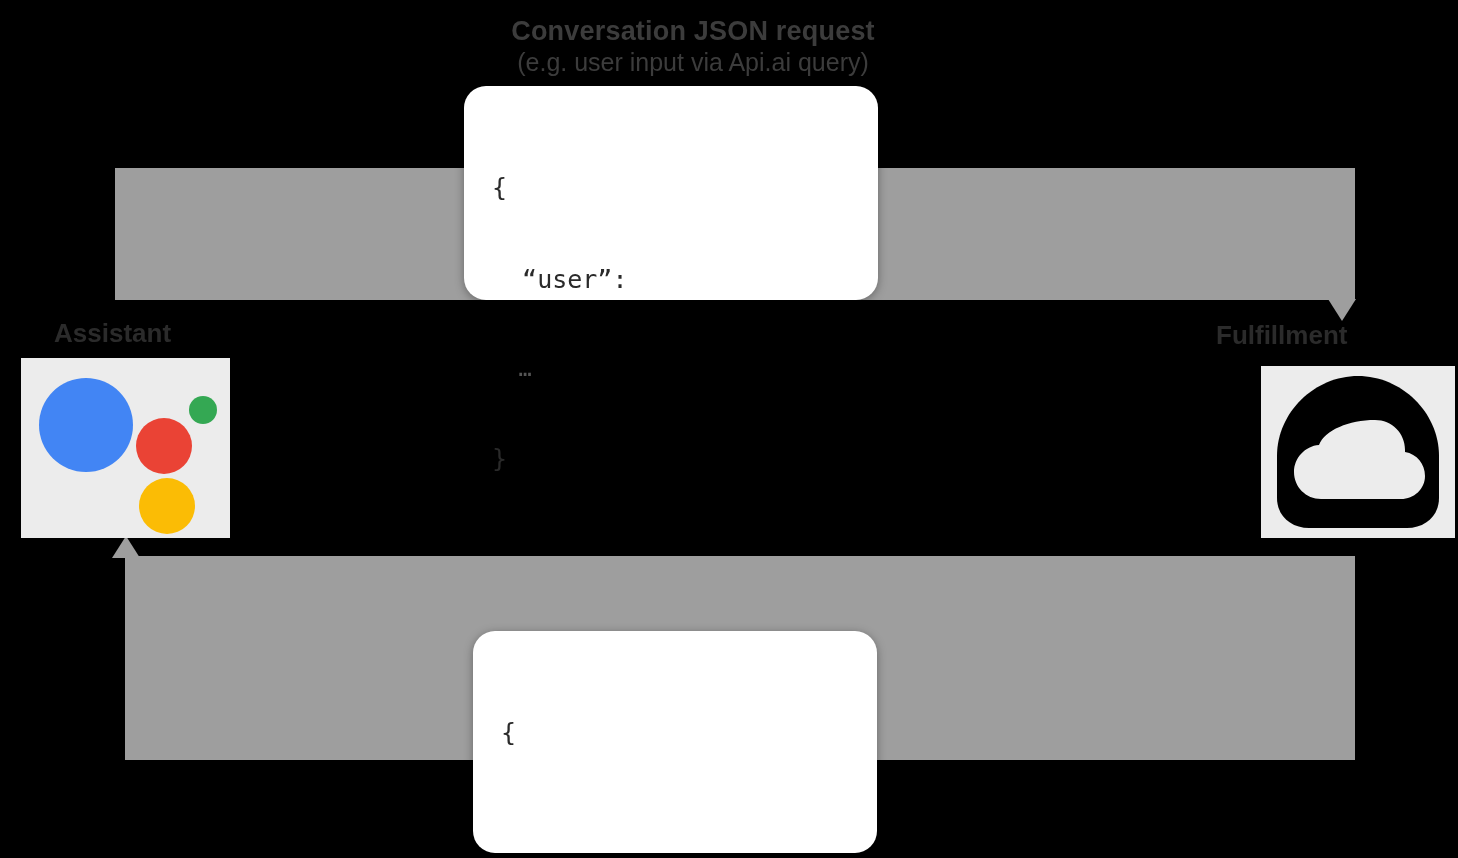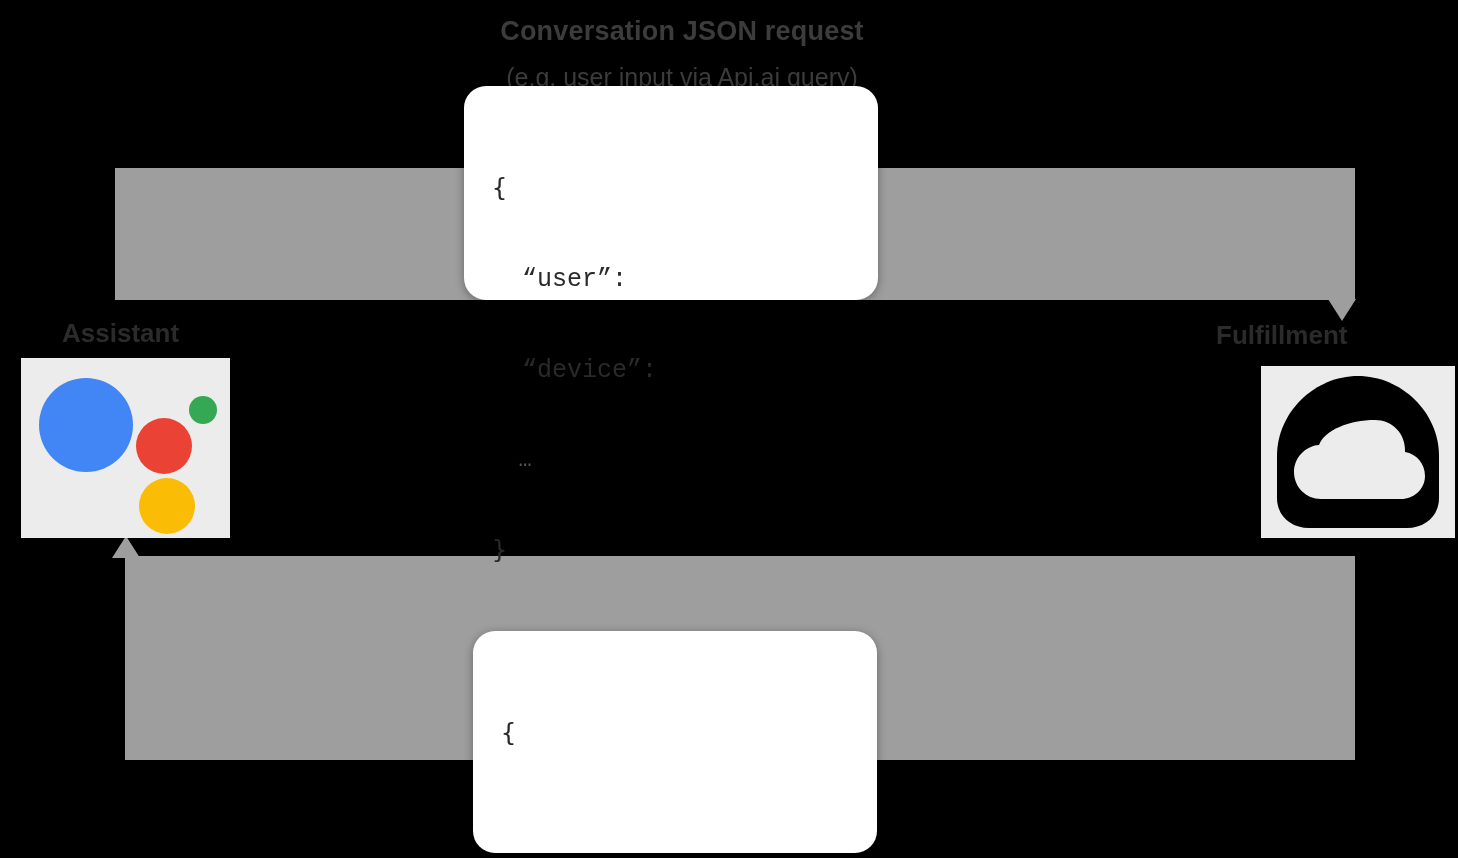--- a/index.html
+++ b/index.html
@@ -68,44 +68,45 @@
   .label-title {
     font-size: 27px;
     font-weight: 700;
     letter-spacing: 0.2px;
     white-space: nowrap;
   }
   .label-sub {
     font-size: 25px;
     font-weight: 400;
     white-space: nowrap;
-    margin-top: 16px;
+    margin-top: 1px;
   }
   #label-request {
-    left: 12px;
+    left: 0;
     top: 16px;
     width: 1340px;
+    padding-left: 23px;
   }
   #label-response {
     left: 110px;
     top: 556px;
     width: 1245px;
   }
 
   
   .endpoint-label {
     position: absolute;
     font-size: 26px;
     font-weight: 700;
     color: #2b2b2b;
     white-space: nowrap;
     user-select: none;
   }
   #label-assistant {
-    left: 62px;
+    left: 54px;
     top: 318px;
   }
   #label-fulfillment {
     left: 1216px;
     top: 320px;
   }
 
   
   .icon-tile {
     position: absolute;
@@ -154,21 +155,21 @@
     width: 414px;
     height: 214px;
   }
   #card-response {
     left: 473px;
     top: 631px;
     width: 404px;
     height: 222px;
   }
   .json-line { display: block; }
-  .json-indent { padding-left: 2ch; font-family: Liberation Mono, monospace; }
+  .json-indent { padding-left: 2ch; }
   .json-ellipsis { font-size: 22px; color: #555; }
 </style>
 </head>
 <body>
 
 <div id="stage">
 
   <div class="arrow-band" id="arrow-request-body"></div>
   <div id="arrow-request-head"></div>
 
@@ -211,21 +212,20 @@
                L 50 127
                C 35 127 23 115 23 100
                C 23 86 34 74 48 73
                C 54 58 78 48 104 48 Z" fill="#ececec"></path>
     </svg>
   </div>
 
   <div class="json-card" id="card-request">
     <span class="json-line">{</span>
     <span class="json-line json-indent">“user”:</span>
-    <span class="json-line json-indent">“device”:</span>
     <span class="json-line json-indent json-ellipsis">…</span>
     <span class="json-line">}</span>
   </div>
 
   <div class="json-card" id="card-response">
     <span class="json-line">{</span>
     
     
     
   </div>

